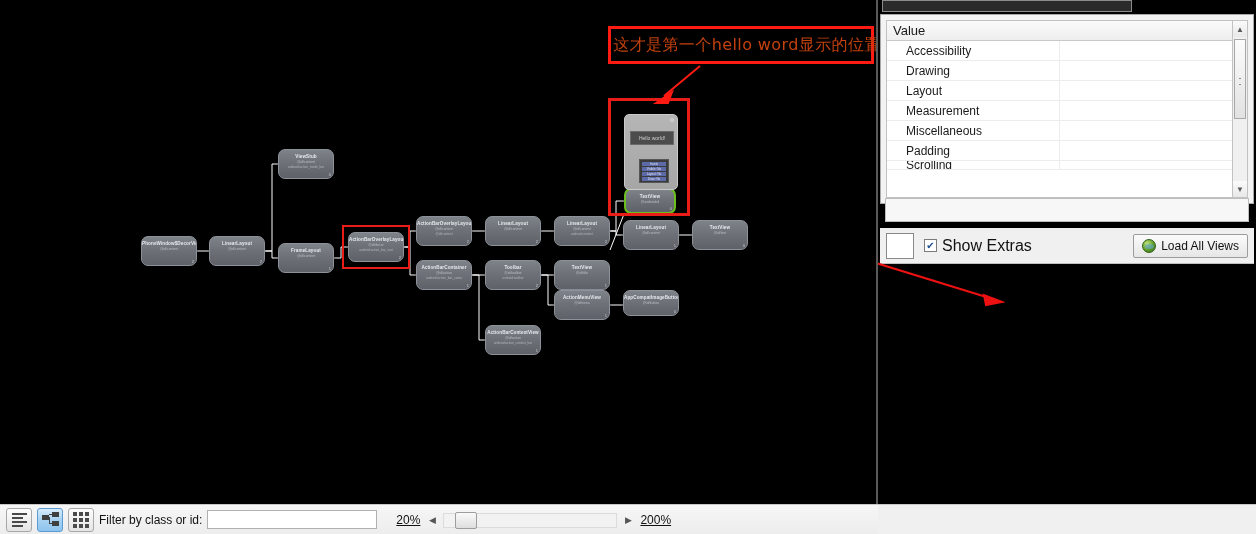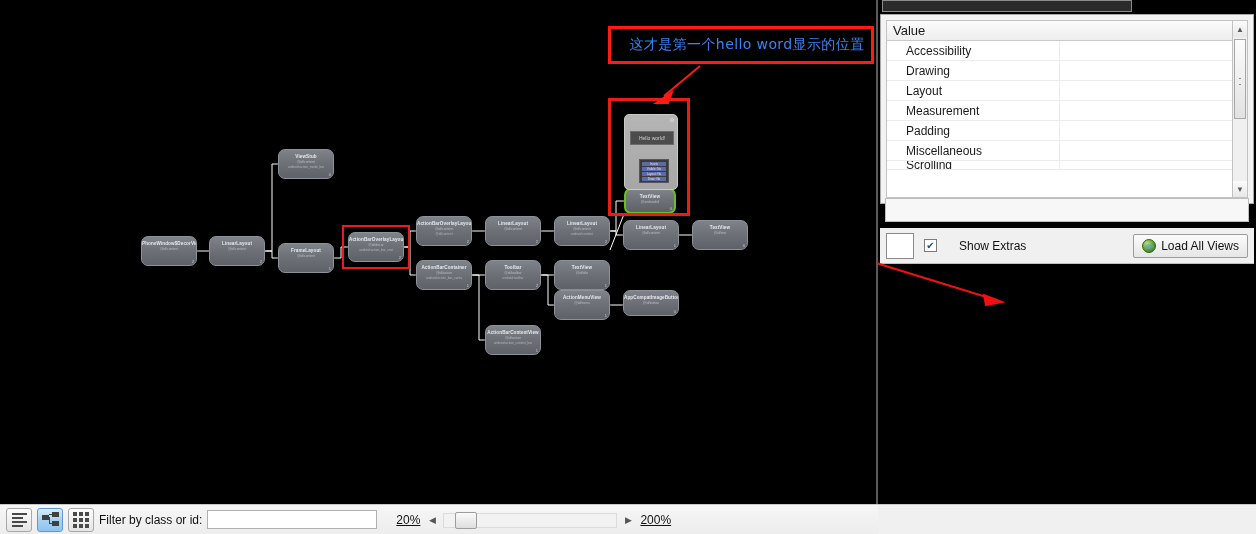--- a/index.html
+++ b/index.html
@@ -54,21 +54,21 @@
   .redbox { position: absolute; border: 3px solid #e81d17; }
   .redbox.thin { border-width: 2px; }
 
   
   #callout {
     position: absolute; left: 608px; top: 26px; width: 266px; height: 38px;
     border: 3px solid #ff1a12; background: #000;
     display: flex; align-items: center; justify-content: center;
   }
   #callout span {
-    color: #3b82f6; font-size: 14px; letter-spacing: .4px;
+    color: #c2410c; font-size: 16px; letter-spacing: .4px;
     font-family: "DejaVu Sans", sans-serif; white-space: nowrap; margin-left: 12px;
   }
 
   
   #preview-panel {
     position:absolute; left: 624px; top: 114px; width: 54px; height: 76px;
     background: linear-gradient(180deg,#b5b5b5,#a6a6a6);
     border: 1px solid #c9c9c9; border-radius: 5px;
   }
   #preview-hello {
@@ -197,21 +197,21 @@
     border-bottom:1px solid #c0c0c0;
   }
   #color-swatch {
     width:28px; height:26px; background:#fff; border:1px solid #8a8a8a;
   }
   #extras-check {
     width:13px; height:13px; background:#fff; border:1px solid #7b7b7b;
     margin-left:10px; display:flex; align-items:center; justify-content:center;
     font-size:10px; color:#1d4f91; line-height:1;
   }
-  #extras-label { font-size:12px; color:#111; margin-left:22px; }
+  #extras-label { font-size:16px; color:#111; margin-left:5px; }
   #load-views-btn {
     margin-left:auto; height:24px; display:flex; align-items:center; gap:5px;
     padding:0 8px; font-size:12px; color:#111;
     background: linear-gradient(180deg,#fbfbfb,#e6e6e6);
     border:1px solid #9c9c9c; border-radius:2px; cursor:pointer;
   }
   #globe-icon {
     width:14px; height:14px; border-radius:50%;
     background: radial-gradient(circle at 35% 30%, #bfe27a 0%, #5f9e2a 55%, #2e6b12 100%);
     border:1px solid #2f5f16; position:relative;
@@ -450,25 +450,25 @@
             </div>
             <div class="prow item">
               <div class="pcell-name">Layout</div>
               <div class="pcell-val"></div>
             </div>
             <div class="prow item">
               <div class="pcell-name">Measurement</div>
               <div class="pcell-val"></div>
             </div>
             <div class="prow item">
+              <div class="pcell-name">Miscellaneous</div>
+              <div class="pcell-val"></div>
+            </div>
+            <div class="prow item">
               <div class="pcell-name">Padding</div>
-              <div class="pcell-val"></div>
-            </div>
-            <div class="prow item">
-              <div class="pcell-name">Miscellaneous</div>
               <div class="pcell-val"></div>
             </div>
             <div class="prow item clipped">
               <div class="pcell-name">Scrolling</div>
               <div class="pcell-val"></div>
             </div>
           </div>
       </div>
       <div id="props-scroll">
         <div class="sb-btn">▲</div>

